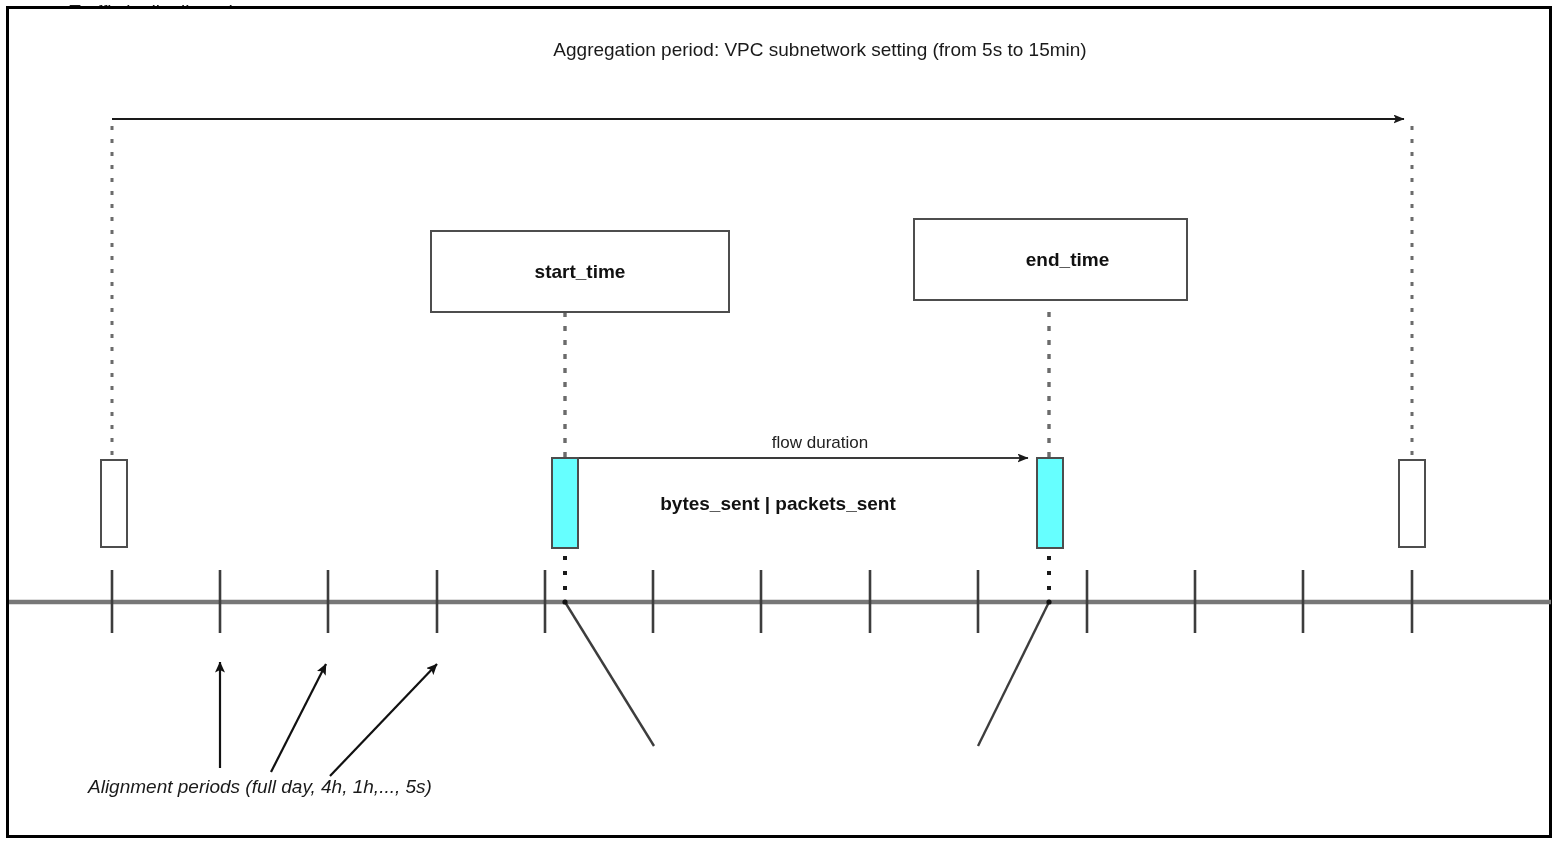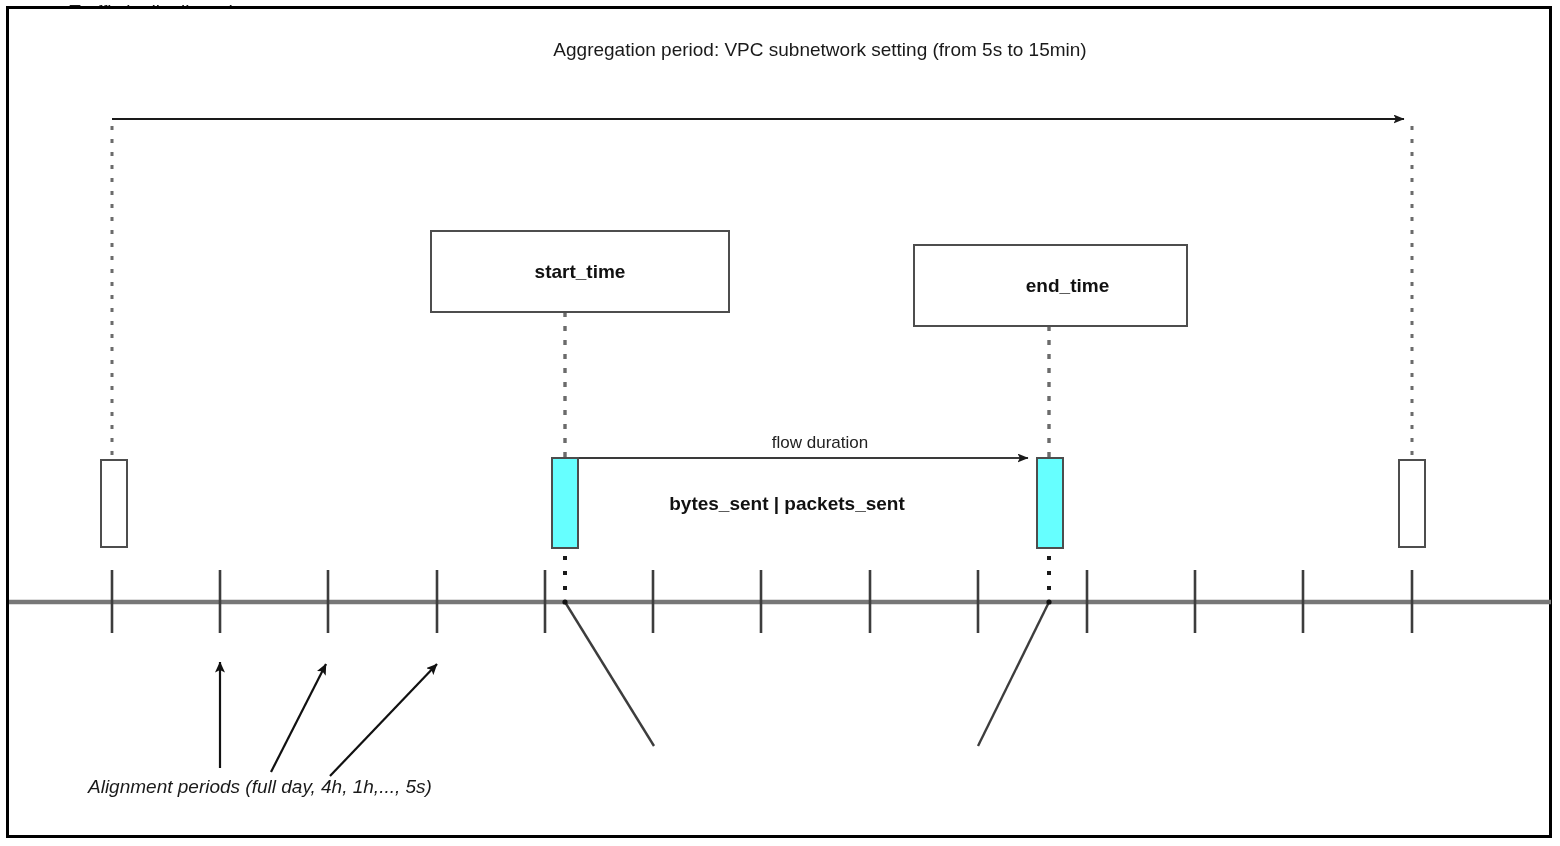--- a/index.html
+++ b/index.html
@@ -74,21 +74,21 @@
     font-size: 17px;
     left: 0;
     top: 432px;
     width: 1560px;
     text-align: center;
     color: #222222;
   }
   .lbl-bytes {
     font-size: 19px;
     font-weight: bold;
-    left: 9px;
+    left: 0;
     top: 492px;
     width: 1476px;
     text-align: center;
     color: #111111;
   }
   .cap-align {
     font-size: 19px;
     left: 48px;
     top: 775px;
     color: #1a1a1a;
@@ -183,21 +183,21 @@
     <g>
       <line x1="1049" y1="602" x2="978" y2="746" stroke="#3d3d3d" stroke-width="2.4"></line>
       <circle cx="1049" cy="602" r="2.6" fill="#111111"></circle>
     </g>
   </svg>
 
   <div class="txt title-text">Aggregation period: VPC subnetwork setting (from 5s to 15min)</div>
 
   <div class="node-box" style="left:430px; top:230px; width:300px; height:83px;">start_time</div>
 
-  <div class="node-box" style="left:913px; top:244px; width:275px; height:83px;padding-left:34px;">end_time</div>
+  <div class="node-box" style="left:913px; top:218px; width:275px; height:83px;padding-left:34px;">end_time</div>
 
   <div class="period-box" style="left:100px; top:459px; width:28px; height:89px;"></div>
 
   <div class="period-box active" style="left:551px; top:457px; width:28px; height:92px;"></div>
 
   <div class="period-box active" style="left:1036px; top:457px; width:28px; height:92px;"></div>
 
   <div class="period-box" style="left:1398px; top:459px; width:28px; height:89px;"></div>
 
   <div class="txt lbl-flow">flow duration</div>

